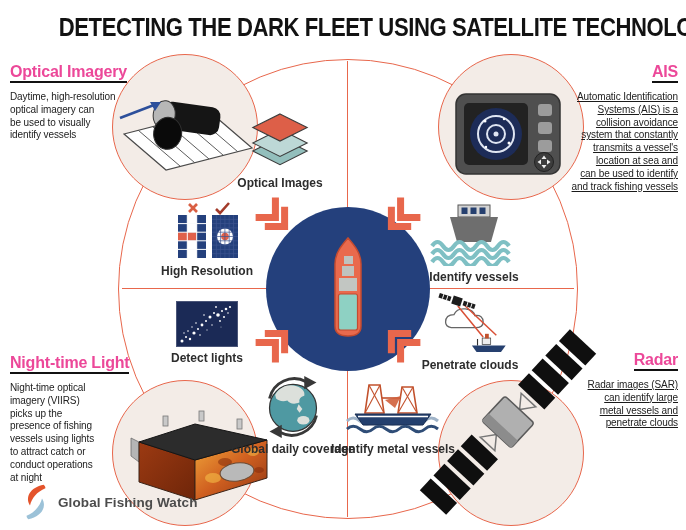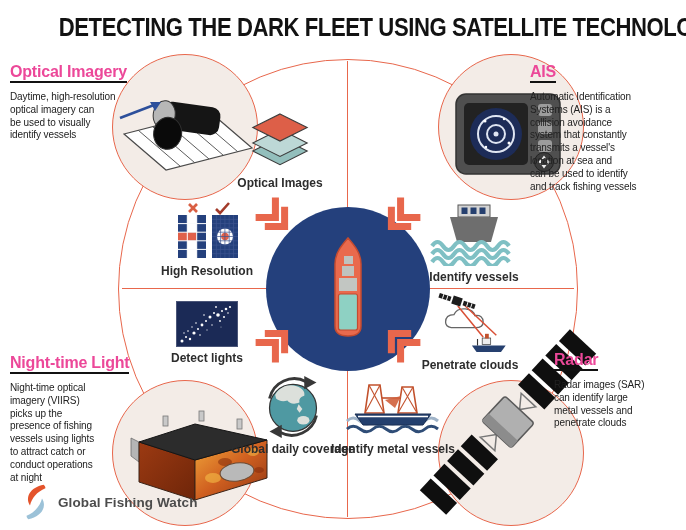--- a/index.html
+++ b/index.html
@@ -17,21 +17,21 @@
   .hline{left:122px;top:288px;width:452px;height:0;border-top:1.5px solid var(--coral);}
   .vline{left:347px;top:61px;width:0;height:456px;border-left:1.5px solid var(--coral);}
   .corner-circle{width:146px;height:146px;border-radius:50%;background:var(--beige);
                  border:1.5px solid var(--coral);box-sizing:border-box;}
   .center-circle{left:266px;top:207px;width:164px;height:164px;border-radius:50%;background:var(--navy);}
   .item{display:flex;flex-direction:column;align-items:center;}
   .item .cap-label{font-size:12px;font-weight:bold;color:#2d2d2d;margin-top:4px;text-align:center;white-space:nowrap;}
   .txt h2{margin:0;font-size:16px;font-weight:bold;color:#ec4899;display:inline-block;
           border-bottom:2.5px solid #111;letter-spacing:-0.2px;}
   .txt .body{margin-top:8px;font-size:10px;line-height:1.28;color:#222;white-space:pre-line;letter-spacing:-0.1px;}
-  .txt-r{text-align:left;}
+  .txt-r{text-align:right;text-decoration:underline;}
   .chev{overflow:visible;}
   .footer{left:23px;top:484px;display:flex;align-items:center;gap:9px;}
   .brand{font-size:13.5px;font-weight:bold;color:#4c4c4c;letter-spacing:0.1px;}
   svg{display:block;}
 </style>
 </head>
 <body>
 
 <div class="stage">
 

